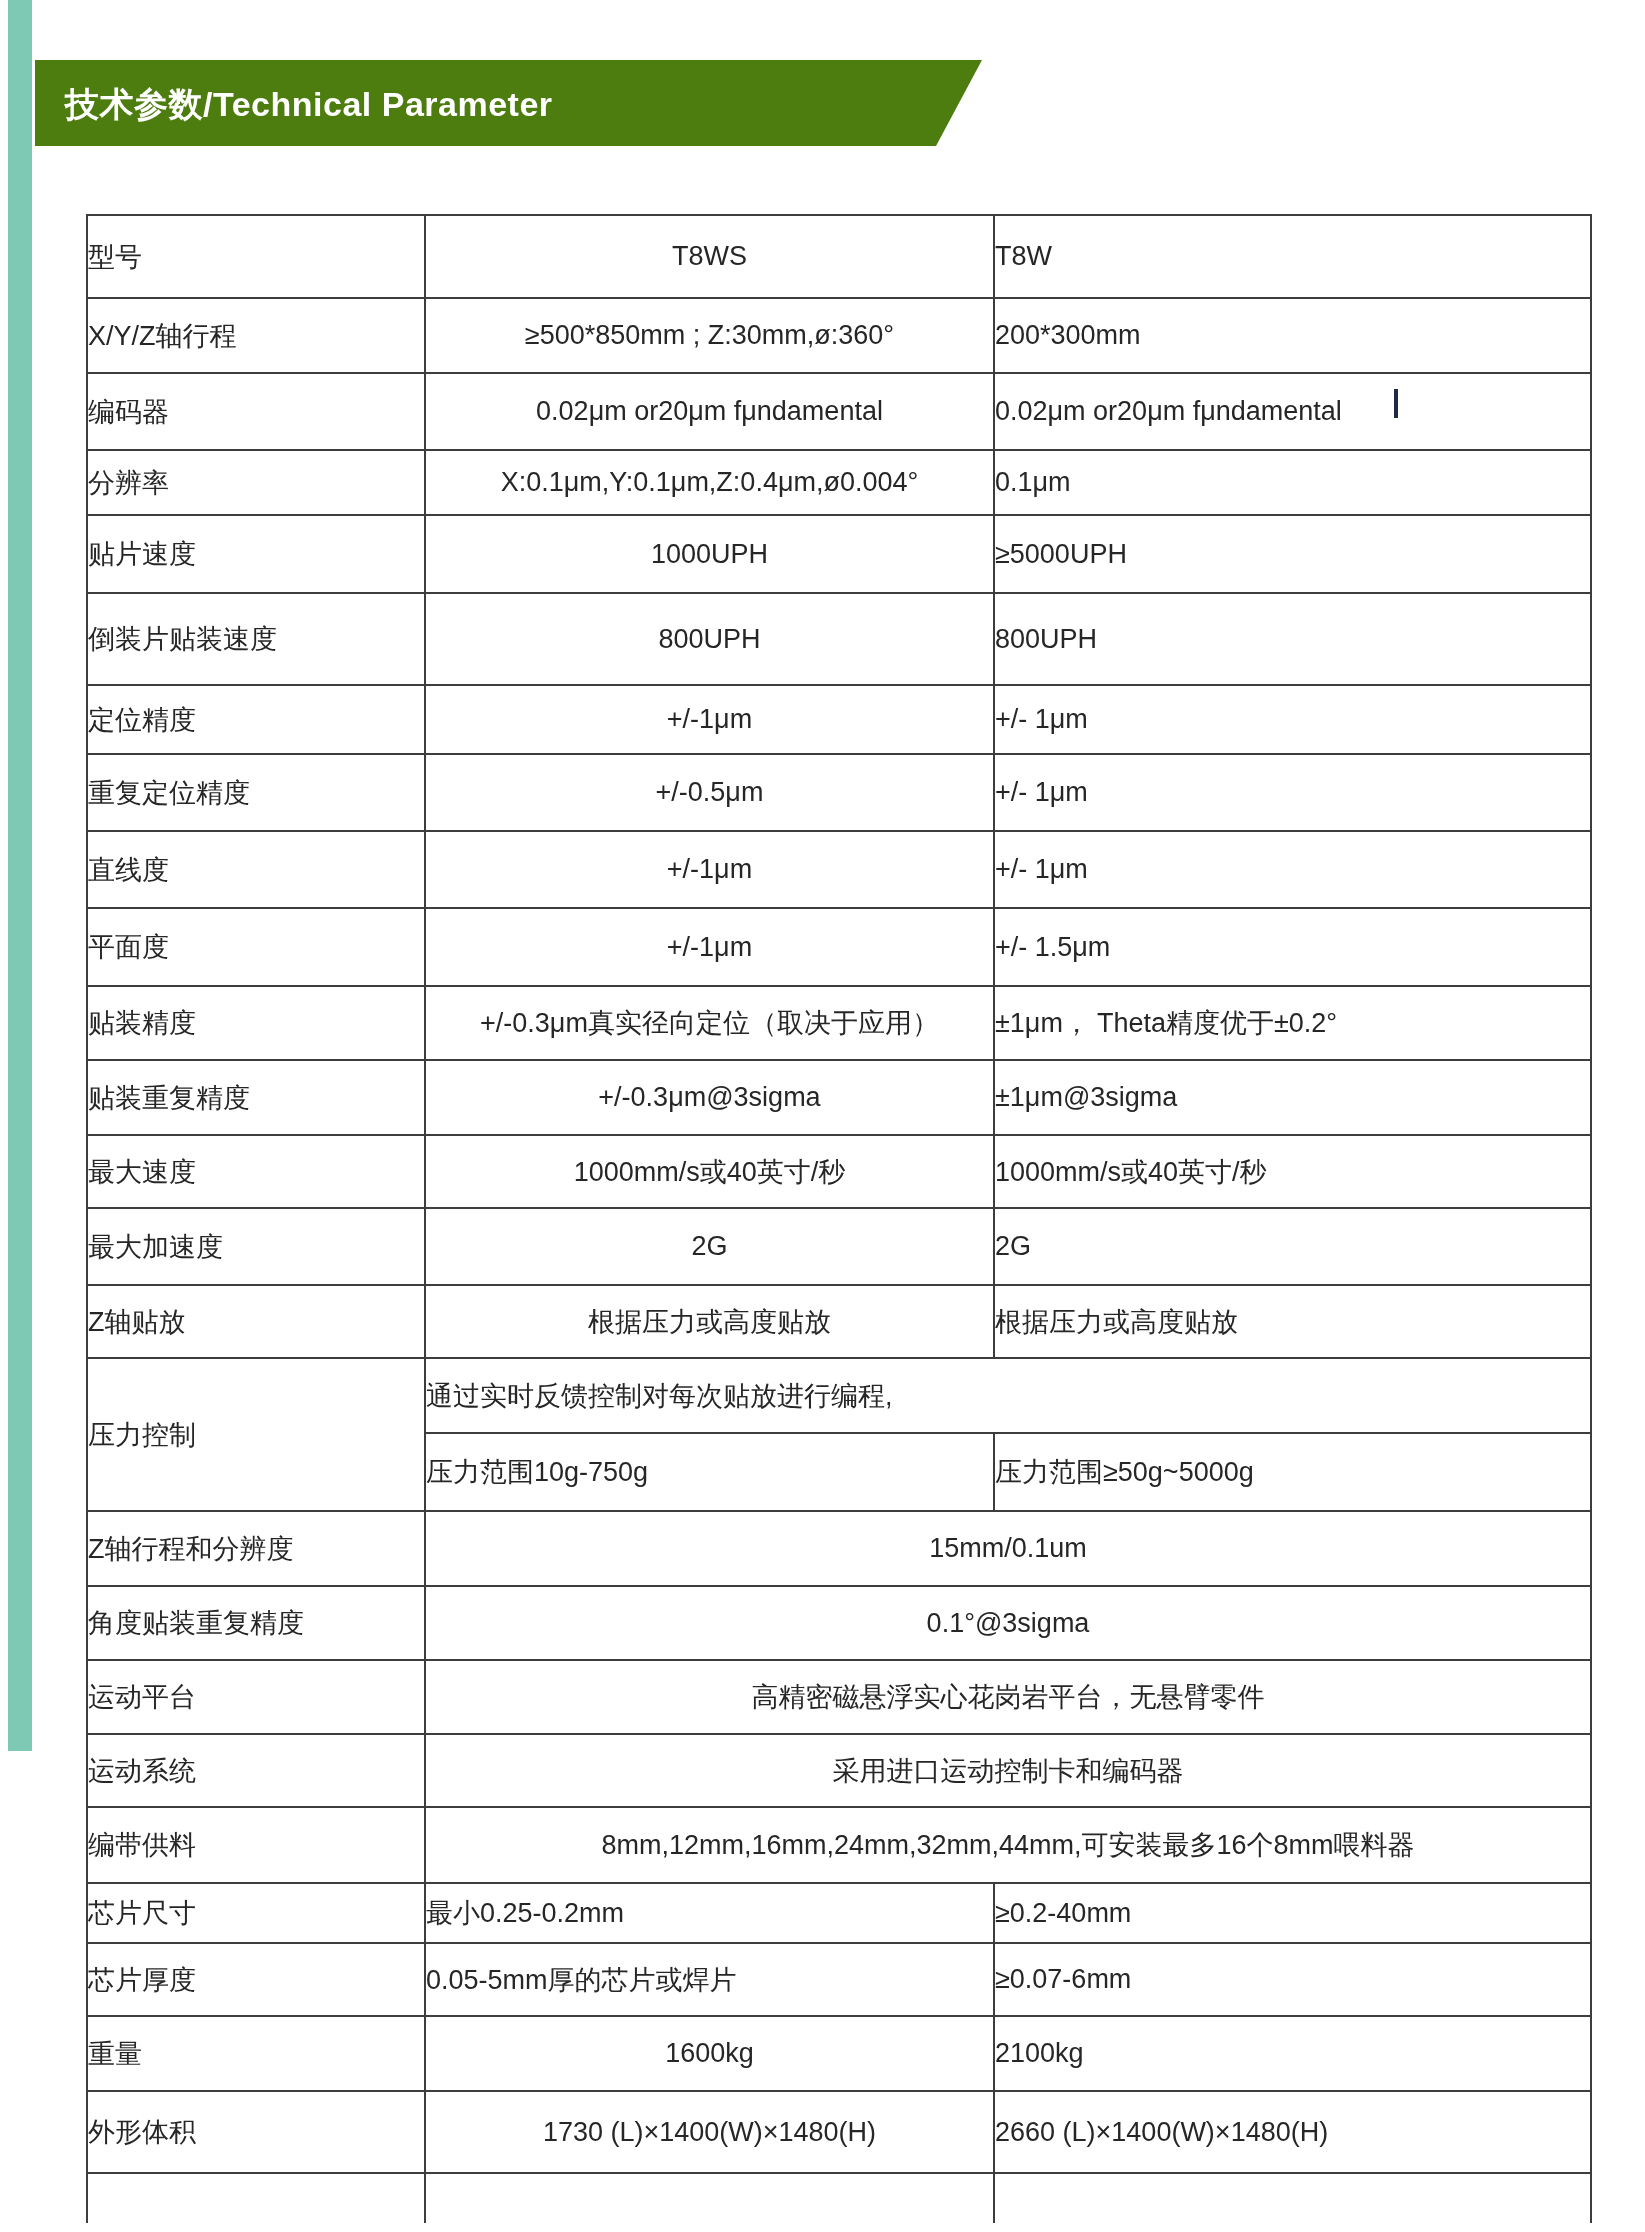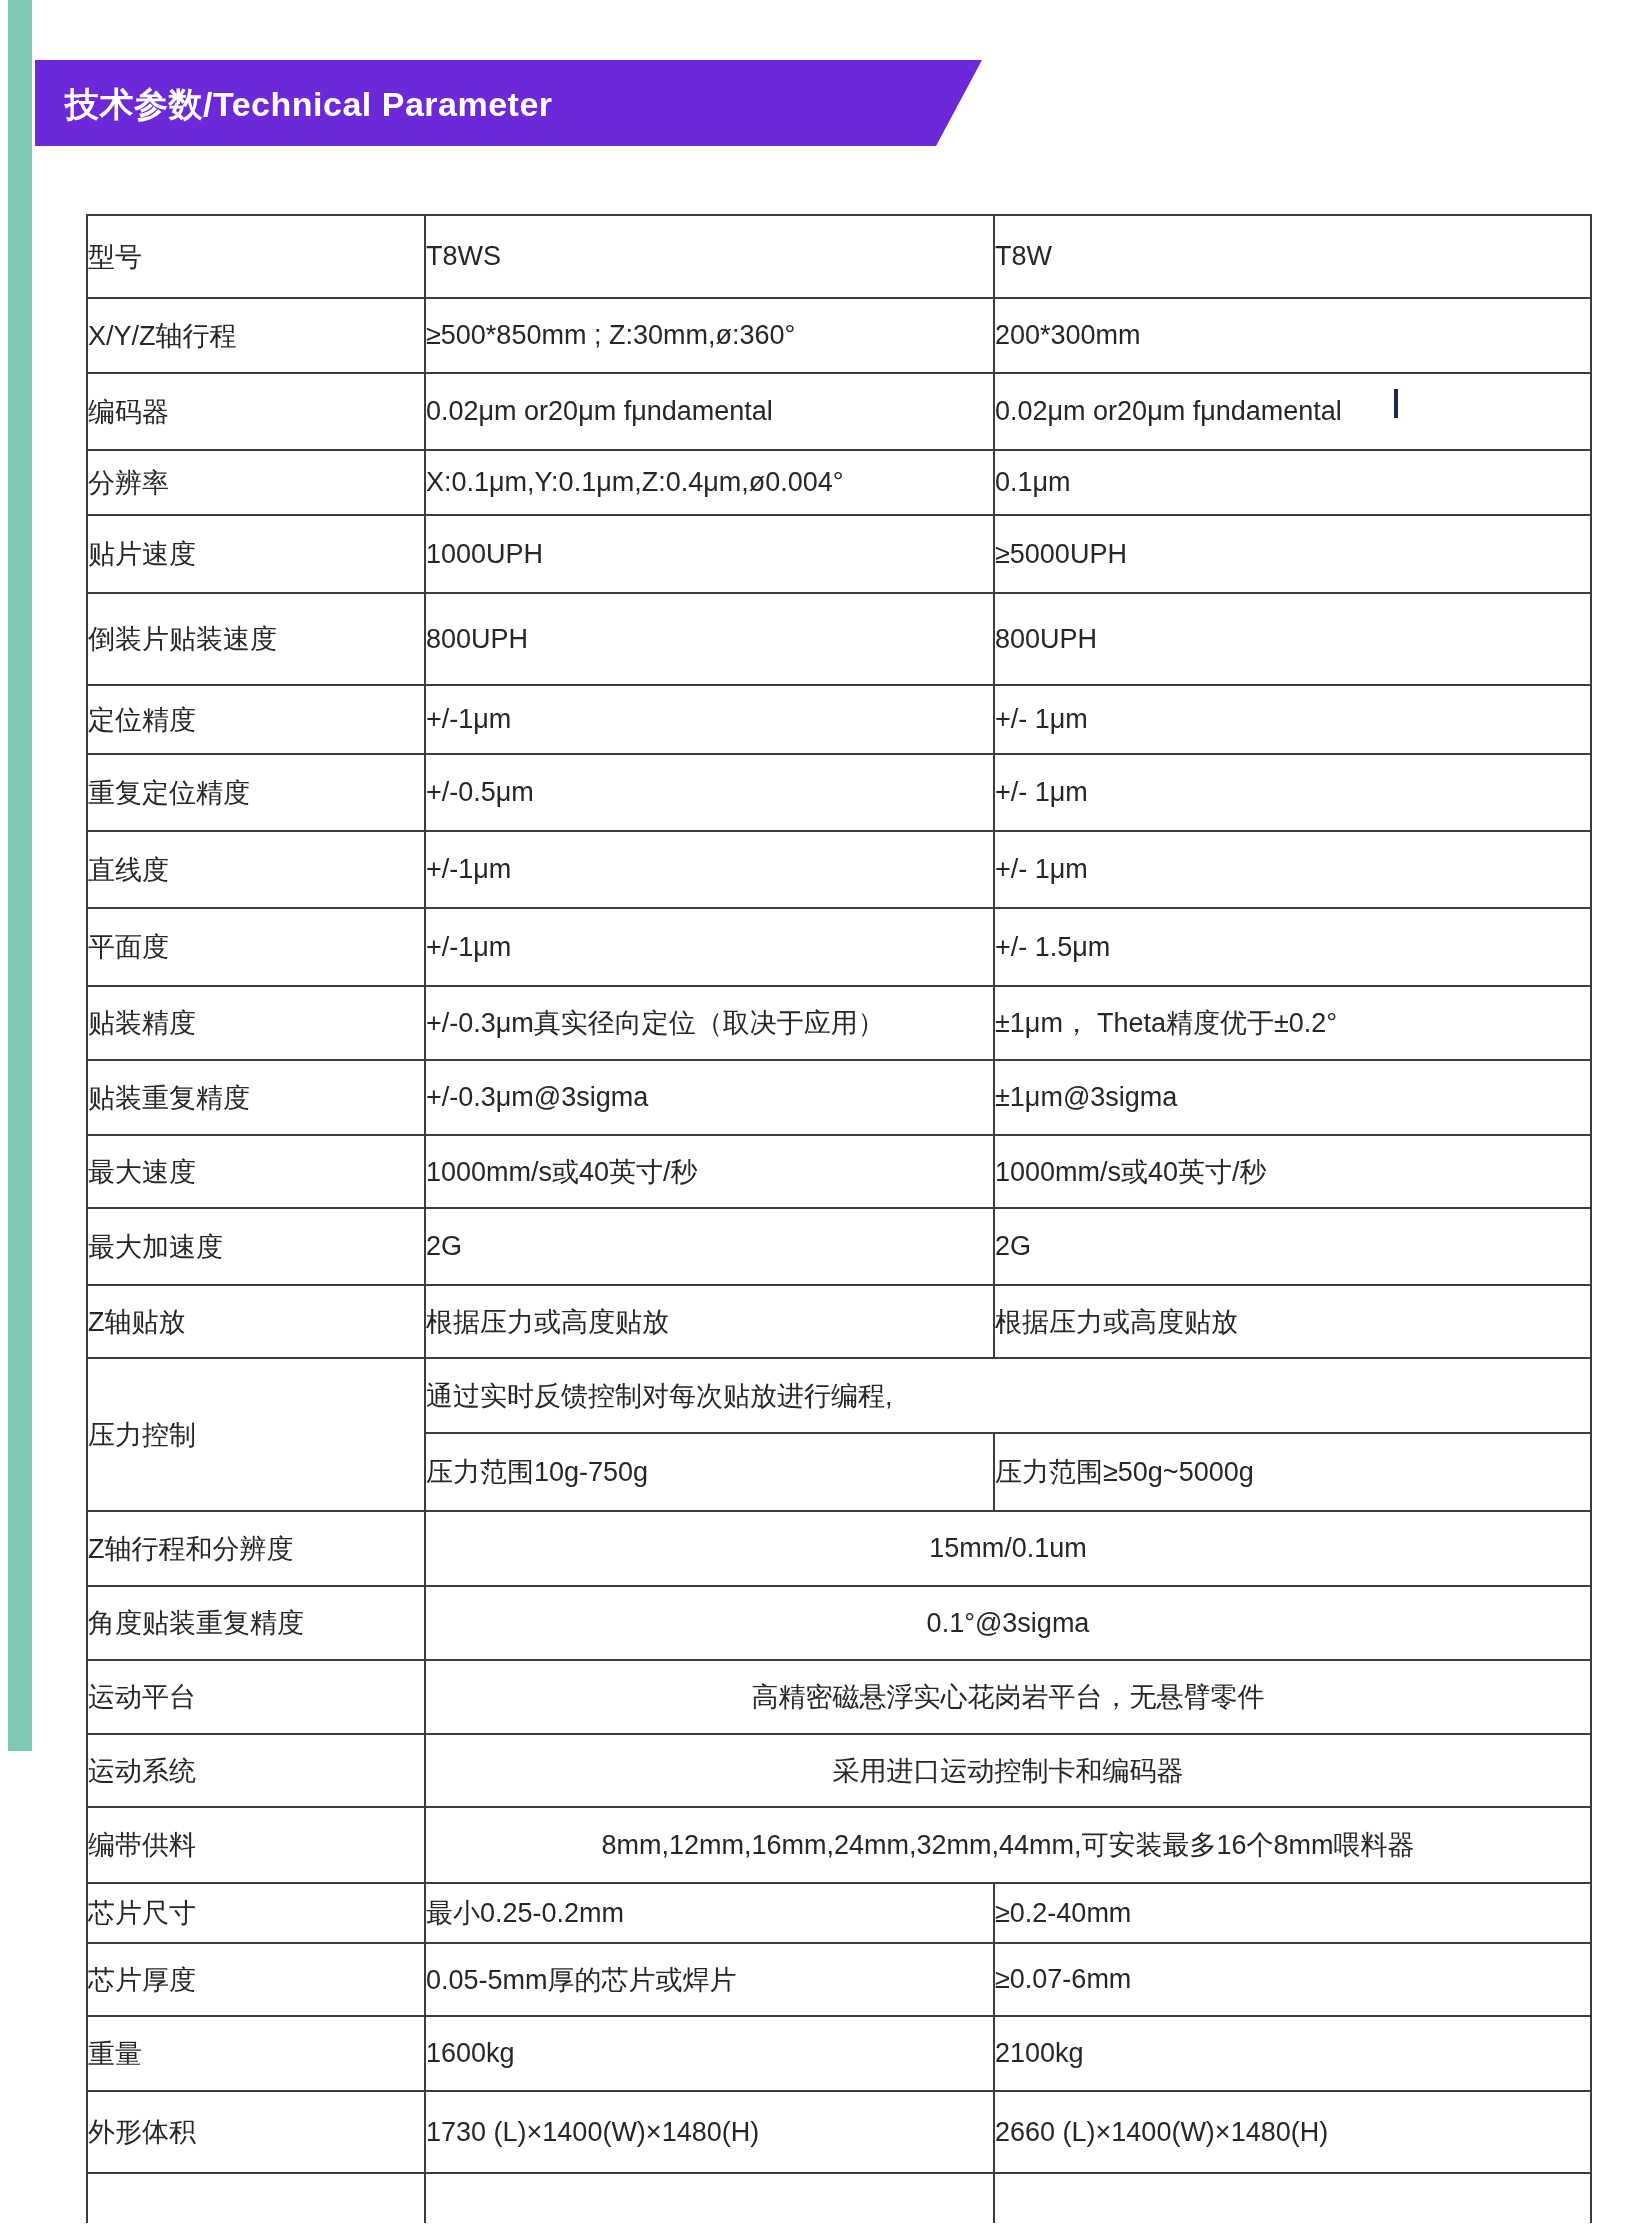--- a/index.html
+++ b/index.html
@@ -10,21 +10,21 @@
     font-family:"Liberation Sans", sans-serif;
     color:#262626;
     overflow:hidden;
   }
   .side-bar{
     position:absolute;left:8px;top:0;width:24px;height:1751px;
     background:#7ec9b4;
   }
   .banner{
     position:absolute;left:35px;top:60px;width:947px;height:86px;
-    background:#6d28d9;
+    background:#4d7c0f;
     clip-path:polygon(0 0,100% 0,calc(100% - 46px) 100%,0 100%);
   }
   .banner-title{
     position:absolute;left:30px;top:0;height:86px;line-height:88px;
     font-size:34px;font-weight:bold;color:#ffffff;
     letter-spacing:0.5px;white-space:nowrap;
   }
   table.spec{
     position:absolute;left:86px;top:214px;
     border-collapse:collapse;table-layout:fixed;
@@ -32,21 +32,21 @@
   }
   table.spec td{
     border:2px solid #3d3d3d;
     vertical-align:middle;
     font-size:27px;
     color:#262626;
     overflow:hidden;white-space:nowrap;
     padding:0;
   }
   td.c1{padding-left:12px;font-size:29px;}
-  td.c2{padding-left:16px;}
+  td.c2{padding-left:16px;text-align:center;}
   td.c3{padding-left:22px;}
   td.shared-cell{padding-left:247px;text-align:center;}
   td.pressure-top{padding-left:257px;}
   td.pressure-left{padding-left:50px;}
   td.pressure-right{padding-left:154px;}
   td.chip2a{padding-left:65px;}
   td.chip3a{padding-left:148px;}
   td.chip2b{padding-left:85px;border-radius:16px;}
   td.chip3b{padding-left:153px;}
   tr.stub td{border-bottom:none;}

